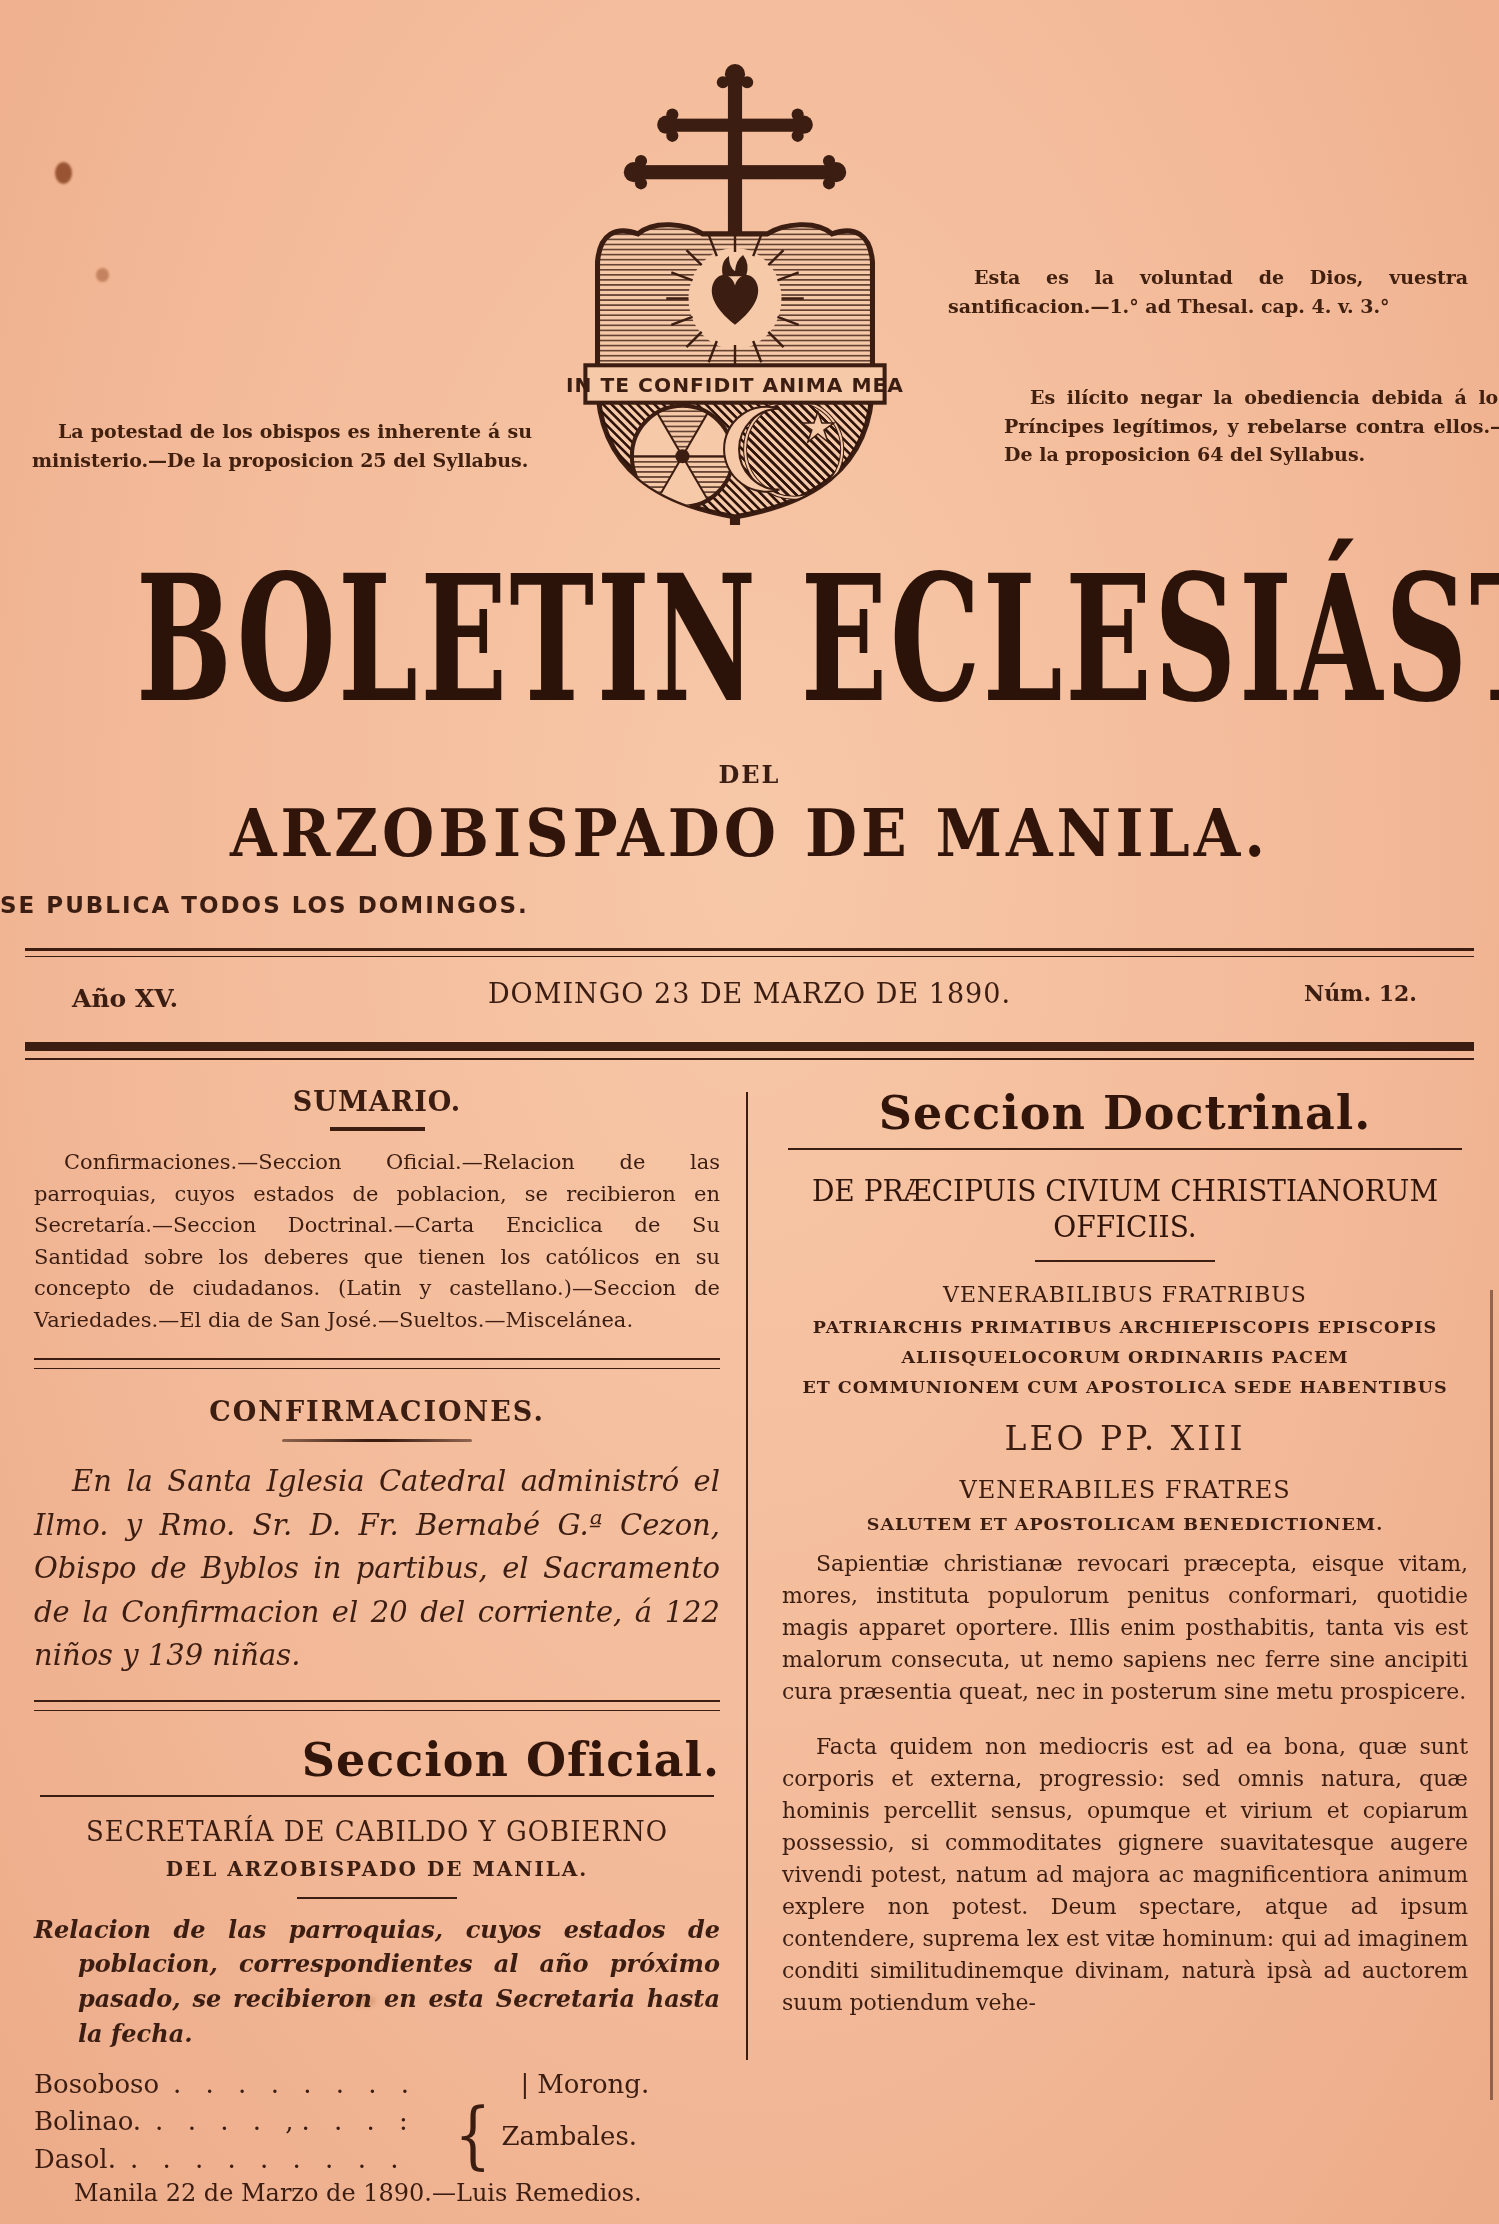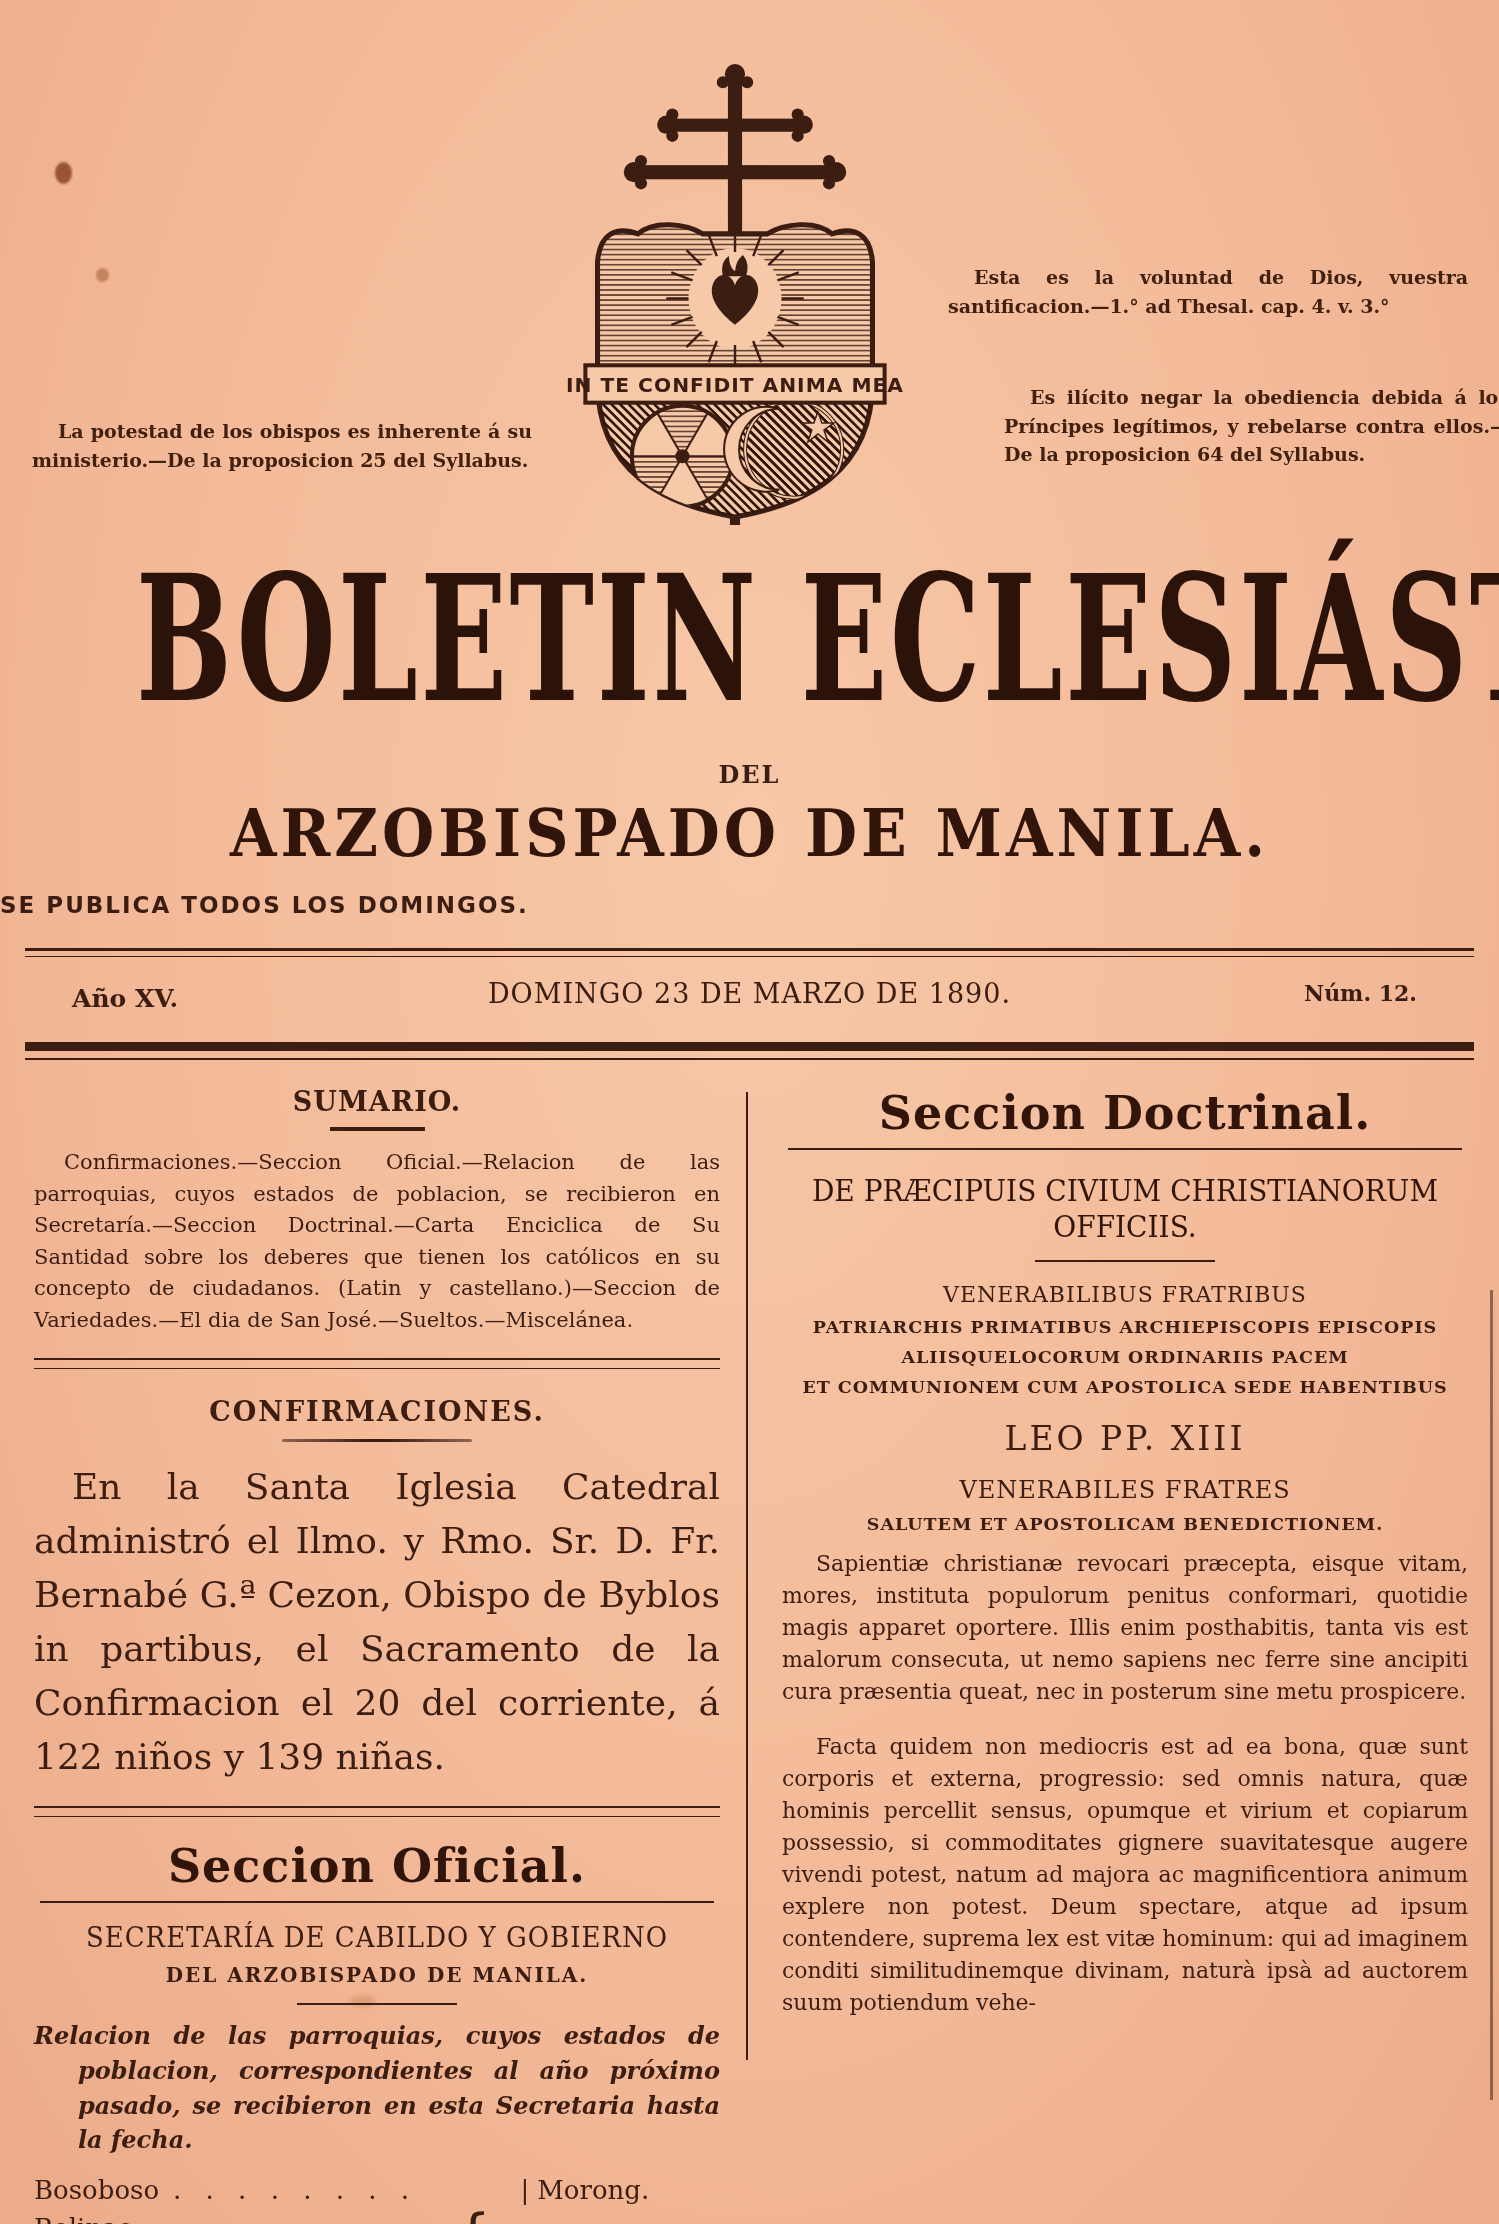--- a/index.html
+++ b/index.html
@@ -41,21 +41,21 @@
   .col{position:absolute;top:1086px;width:686px;}
   .col-left{left:34px;}
   .col-right{left:782px;}
   .center{text-align:center;}
   .h-small{font-size:27px;font-weight:bold;letter-spacing:1px;}
   .mini-rule{width:95px;height:4px;background:#3c1d12;margin:10px auto 16px;}
   .taper-rule{width:190px;height:3px;margin:12px auto 18px;
     background:linear-gradient(90deg,rgba(60,29,18,.55),#3c1d12 45%,#3c1d12 55%,rgba(60,29,18,.55));border-radius:2px;}
   .body-text{font-size:21px;line-height:1.5;text-align:justify;text-indent:30px;}
   .dbl-rule{height:8px;border-top:2px solid #3c1d12;border-bottom:1px solid #3c1d12;margin-top:22px;}
-  .conf-body{font-size:36px;line-height:1.5;text-align:justify;text-indent:38px;margin-top:4px;}
+  .conf-body{font-size:29px;line-height:1.5;text-align:justify;text-indent:38px;margin-top:4px;font-style:italic;}
   .big-heading{font-size:46px;font-weight:bold;letter-spacing:1px;color:#31150b;}
   .wide-rule{height:2px;background:#3c1d12;margin:8px 6px 20px;}
   .sub1{font-size:26px;letter-spacing:1px;transform:scaleY(1.05);}
   .sub2{font-size:20px;font-weight:bold;letter-spacing:2px;margin-top:10px;}
   .short-rule{width:160px;height:2px;background:#3c1d12;margin:16px auto 14px;}
   .intro-italic{font-size:24px;font-style:italic;font-weight:bold;line-height:1.45;text-align:justify;
     padding-left:44px;text-indent:-44px;}
   .parish{display:flex;margin-top:14px;font-size:26px;}
   .parish-left{width:60%;}
   .parish-row{display:flex;align-items:flex-end;line-height:1.45;}
@@ -192,21 +192,21 @@
     <p class="body-text" style="margin:0">Confirmaciones.—Seccion Oficial.—Relacion de las parroquias, cuyos estados de poblacion, se recibieron en Secretaría.—Seccion Doctrinal.—Carta Enciclica de Su Santidad sobre los deberes que tienen los católicos en su concepto de ciudadanos. (Latin y castellano.)—Seccion de Variedades.—El dia de San José.—Sueltos.—Miscelánea.</p>
 
     <div class="dbl-rule"></div>
 
     <div class="center h-small" style="margin-top:27px;letter-spacing:2px;">CONFIRMACIONES.</div>
     <div class="taper-rule"></div>
     <p class="conf-body" style="margin:0">En la Santa Iglesia Catedral administró el Ilmo. y Rmo. Sr. D. Fr. Bernabé G.ª Cezon, Obispo de Byblos in partibus, el Sacramento de la Confirmacion el 20 del corriente, á 122 niños y 139 niñas.</p>
 
     <div class="dbl-rule"></div>
 
-    <div class="center big-heading" style="margin-top:22px;">Seccion Oficial.</div>
+    <div class="center big-heading" style="margin-top:22px;text-align:right;">Seccion Oficial.</div>
     <div class="wide-rule"></div>
     <div class="center sub1">SECRETARÍA DE CABILDO Y GOBIERNO</div>
     <div class="center sub2">DEL ARZOBISPADO DE MANILA.</div>
     <div class="short-rule"></div>
     <p class="intro-italic" style="margin:0">Relacion de las parroquias, cuyos estados de poblacion, correspondientes al año próximo pasado, se recibieron en esta Secretaria hasta la fecha.</p>
 
     <div class="parish">
       <div class="parish-left">
         <div class="parish-row">
           <span>Bosoboso</span>

